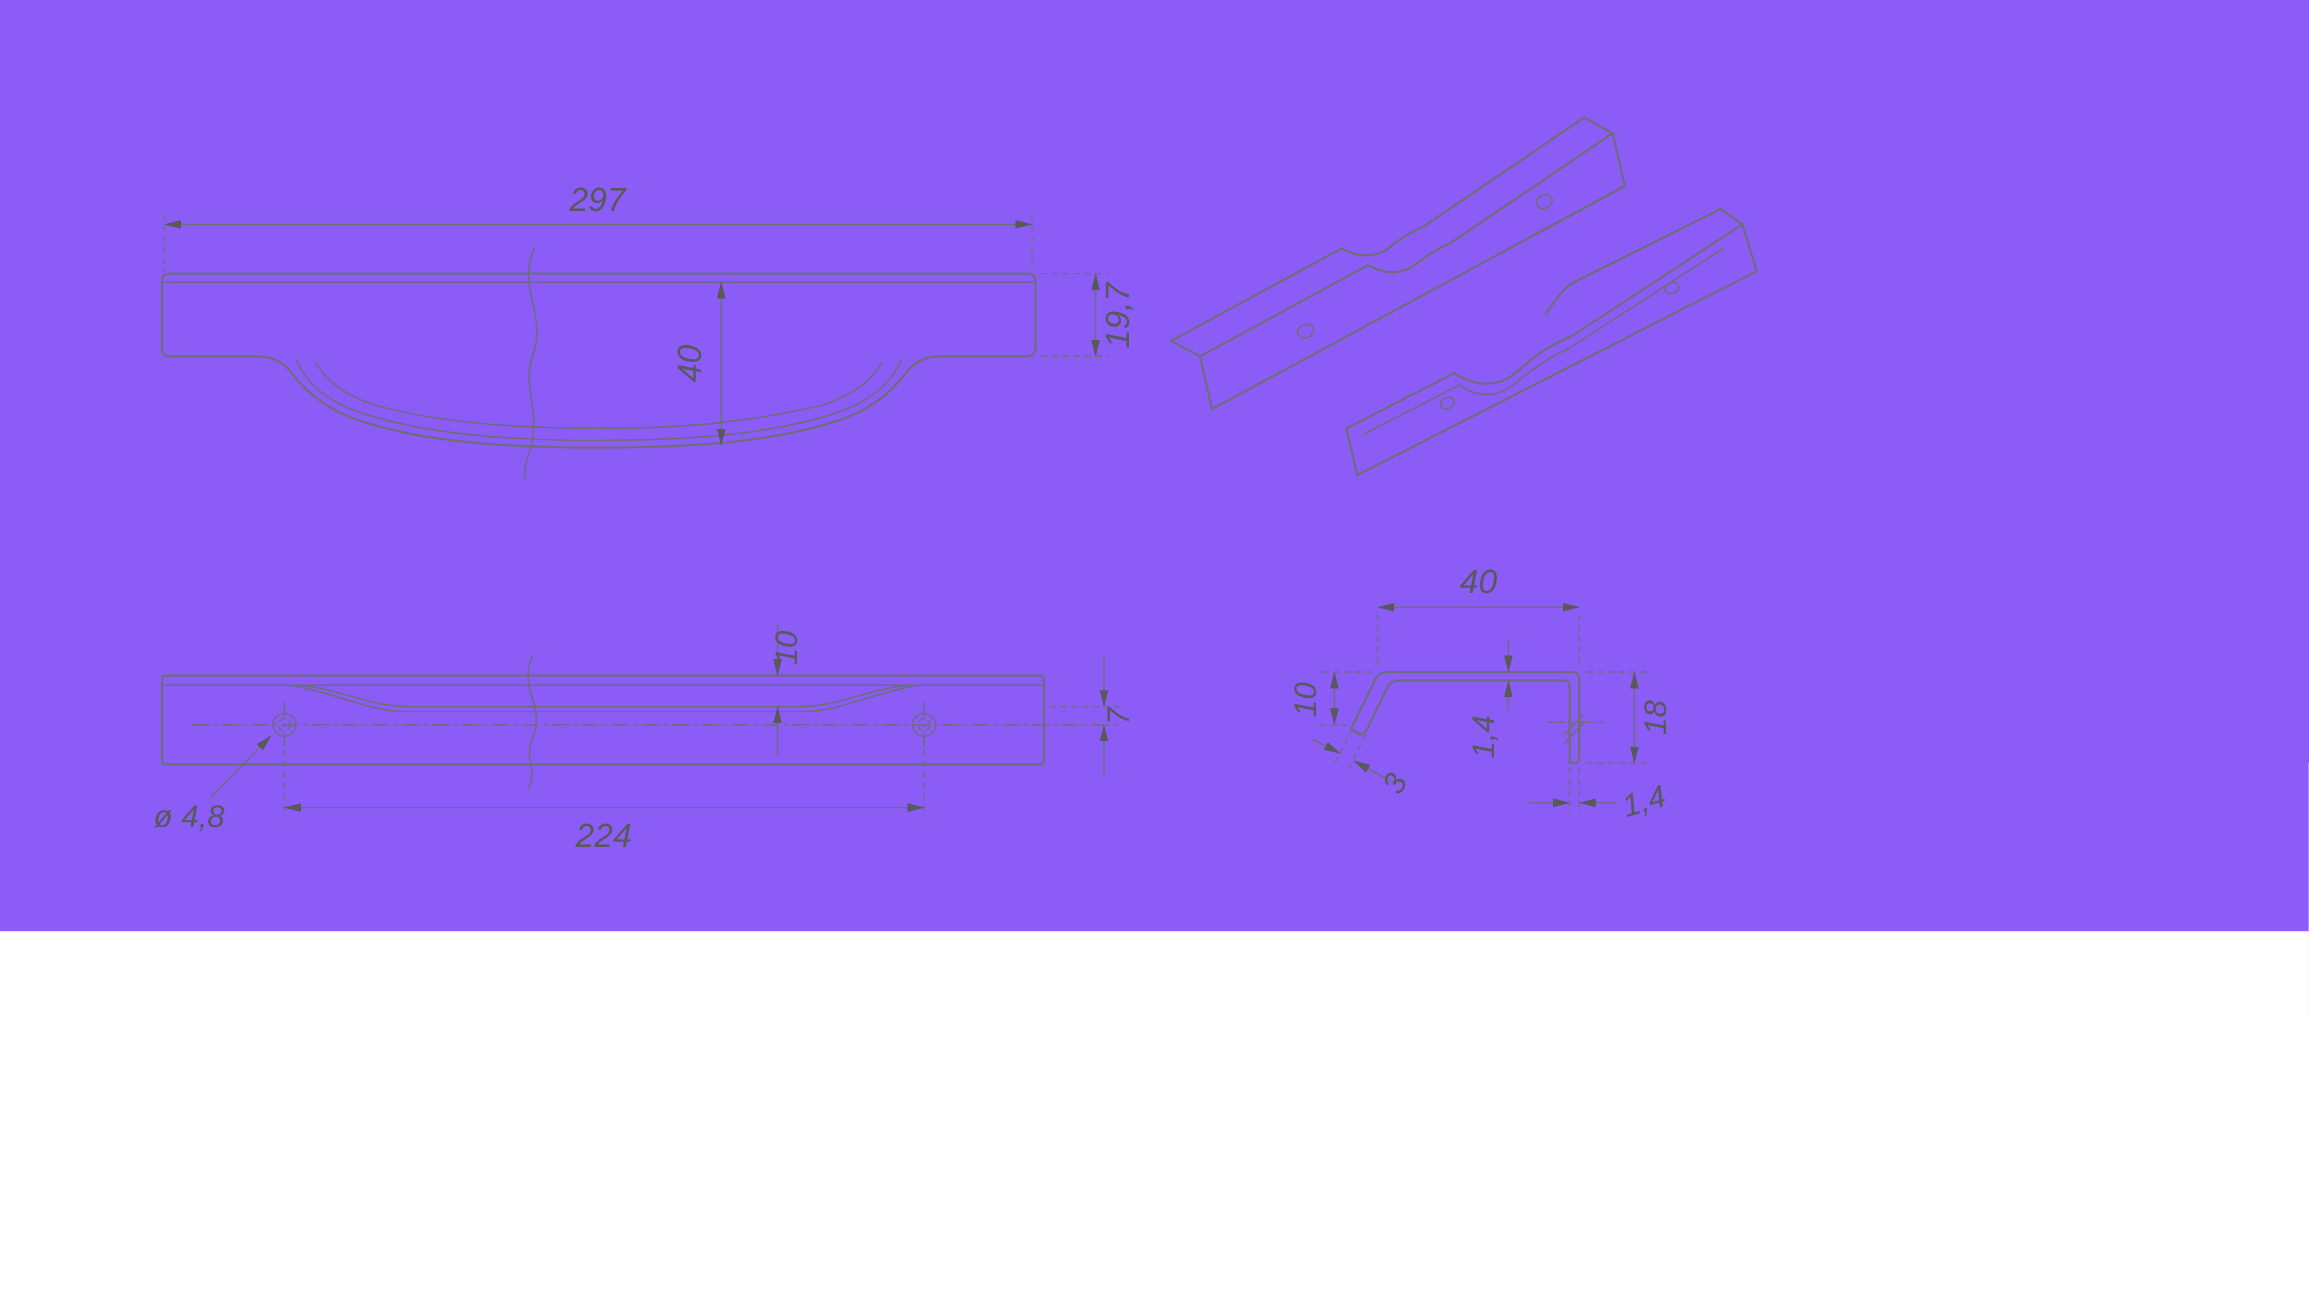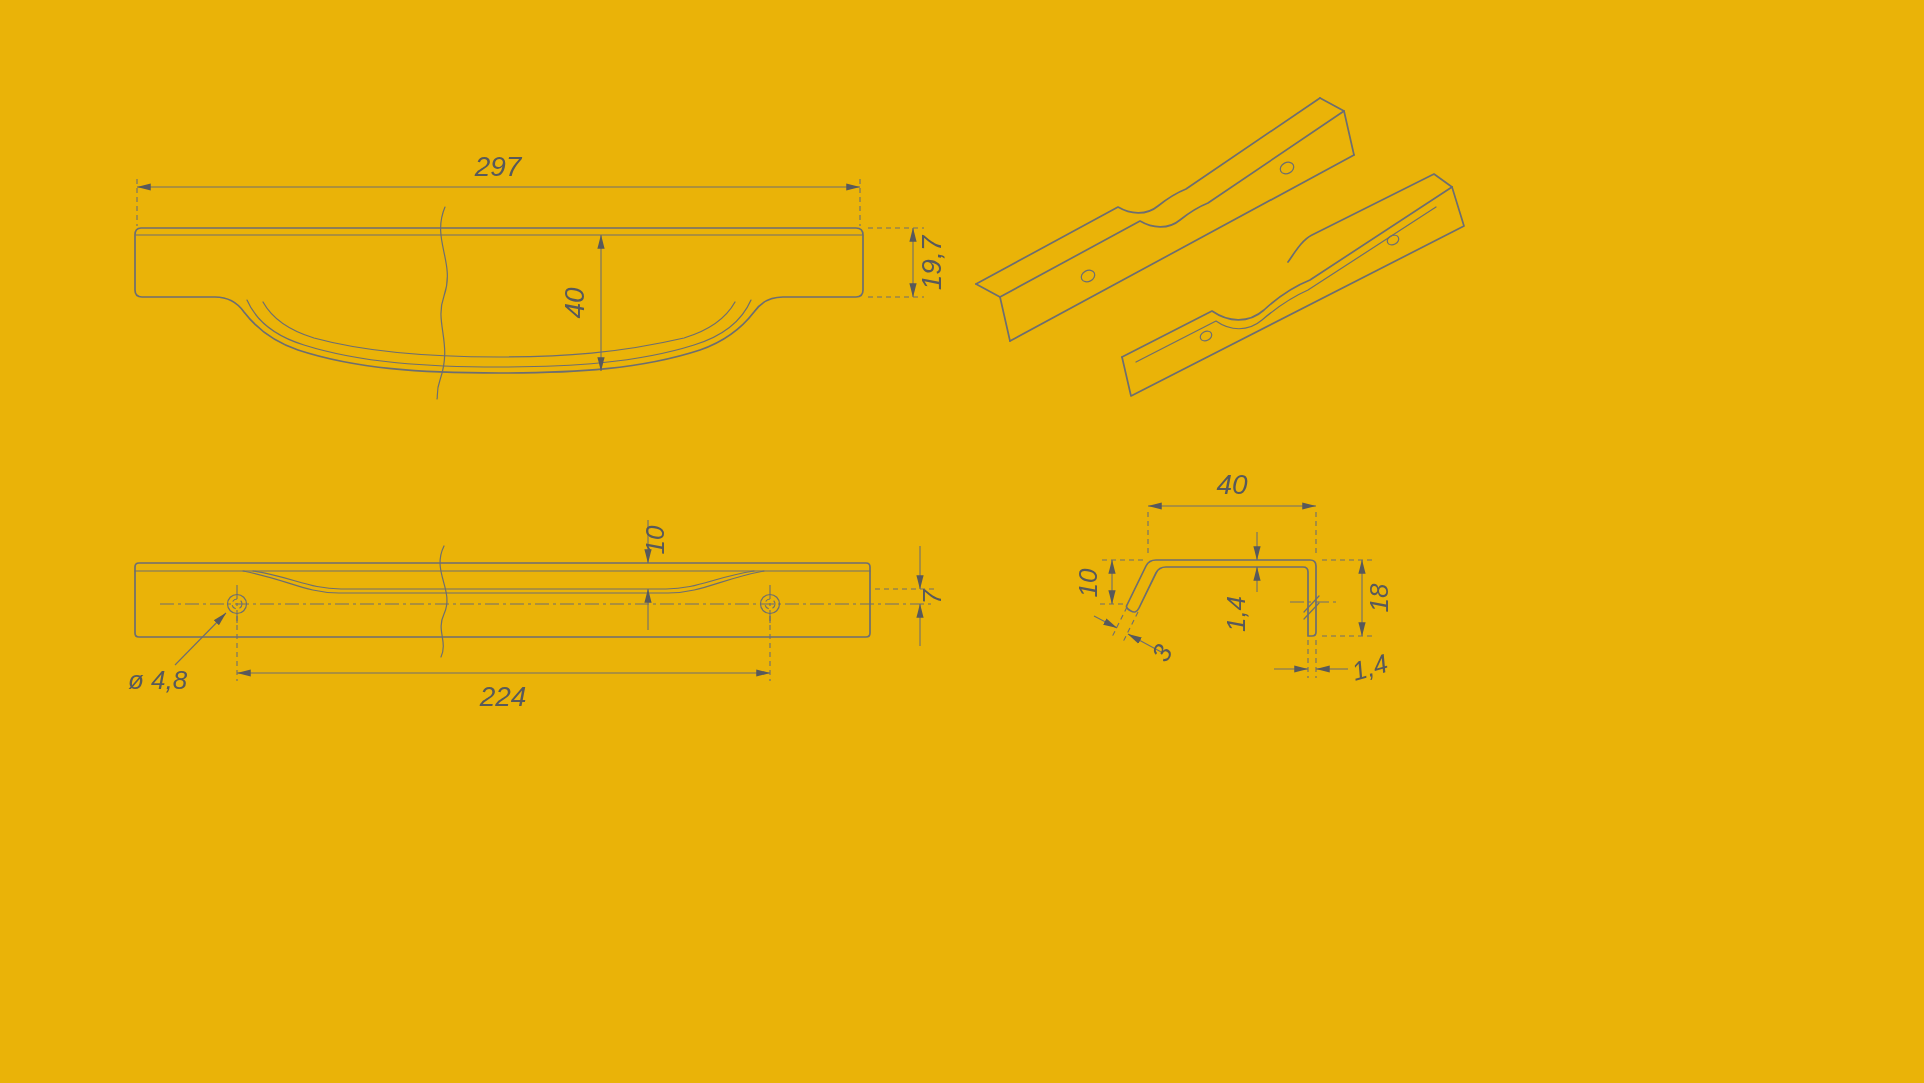--- a/index.html
+++ b/index.html
@@ -2,21 +2,21 @@
 <html><head>
 <meta charset="utf-8">
 <style>
   html,body{
     margin:0;padding:0;
     width:1924px;height:1083px;
     background:#ffffff;
     overflow:hidden;
     font-family:"Liberation Sans", sans-serif;
   }
-  .stage{position:relative;width:1924px;height:1083px;background:#eab308;}
+  .stage{position:relative;width:1924px;height:776px;background:#8b5cf6;}
   svg{display:block;width:1924px;height:1083px;}
   .part{fill:none;stroke:#6d6e71;stroke-width:1.7;stroke-linecap:round;stroke-linejoin:round;}
   .thin{stroke-width:1.2;}
   .dim{fill:none;stroke:#6d6e71;stroke-width:1.1;}
   .ext{fill:none;stroke:#6d6e71;stroke-width:1.1;stroke-dasharray:5 4;}
   .ctr{fill:none;stroke:#6d6e71;stroke-width:1.1;stroke-dasharray:14 4 3 4;}
   .dimtext{font:italic 28px "Liberation Sans", sans-serif;fill:#58595b;}
   .dimtext.small{font-size:26px;}
 </style>
 </head>

